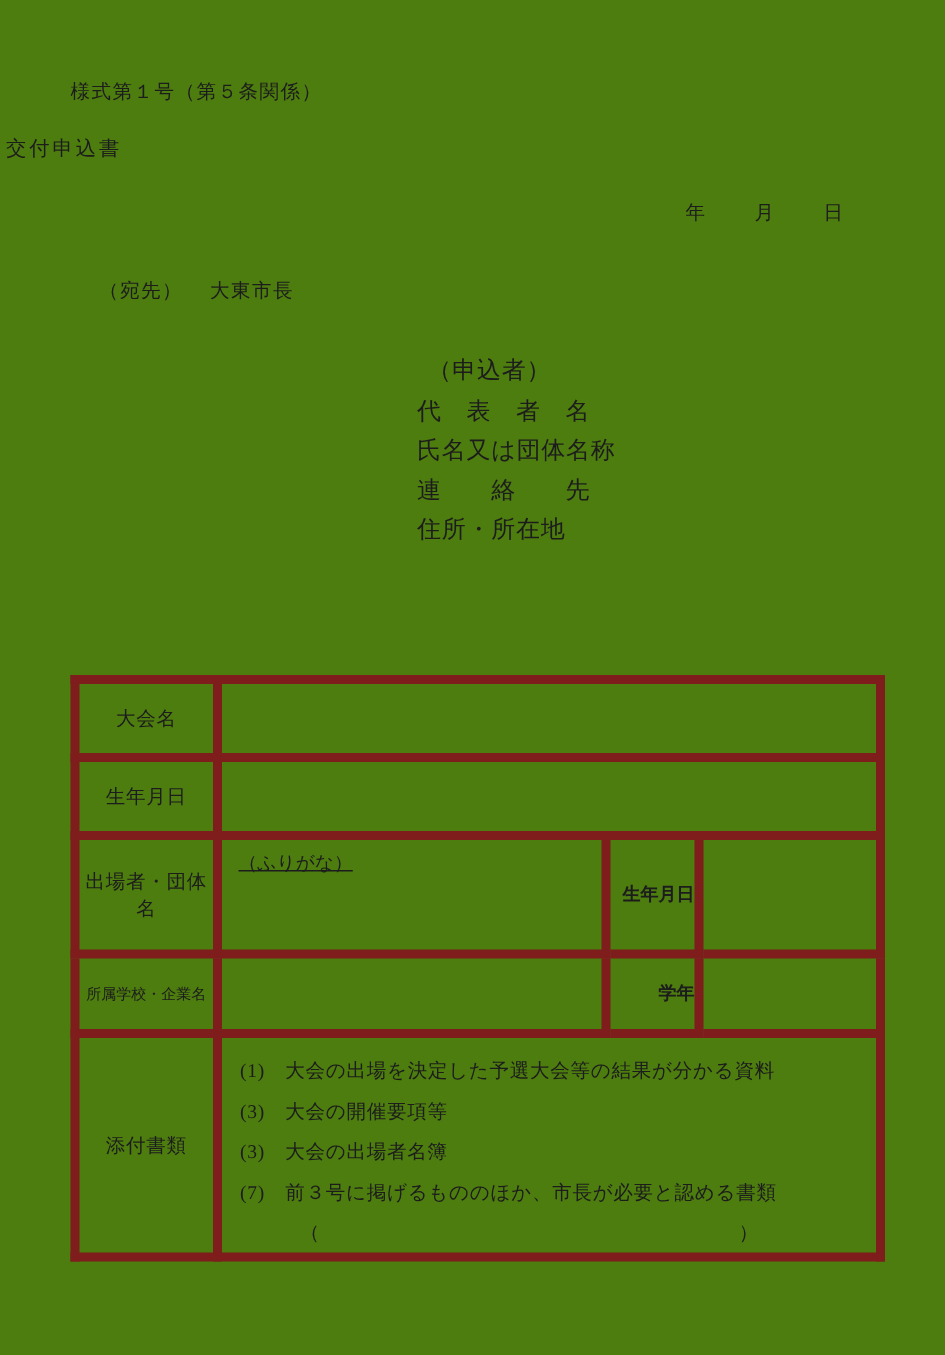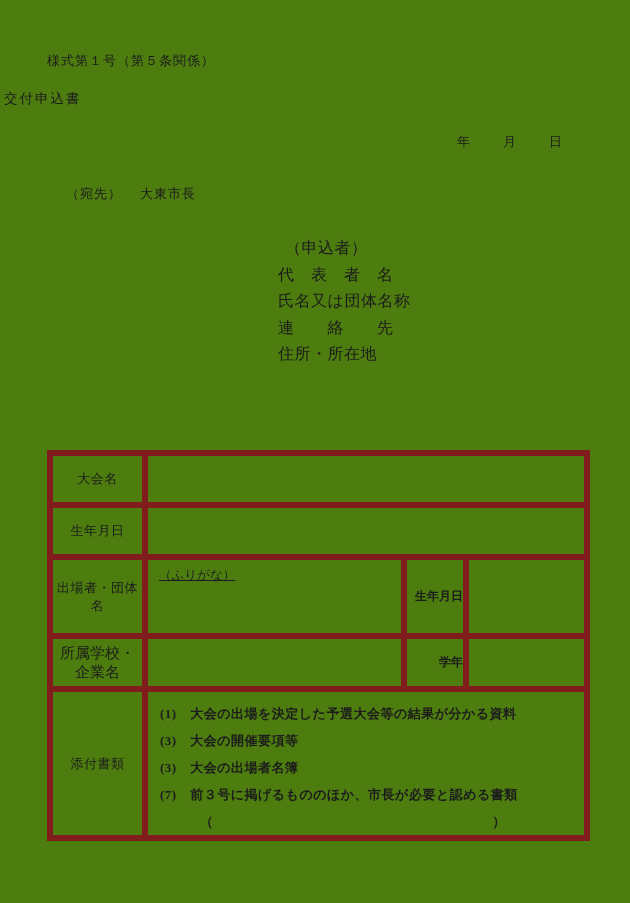--- a/index.html
+++ b/index.html
@@ -49,31 +49,31 @@
   }
   .form-table td{
     border:6px solid #7f1d1d;
     padding:0;vertical-align:middle;
   }
   .col-label{width:95px;}
   .col-main{width:259px;}
   .col-sub{width:62px;}
   .col-right{width:121px;}
   td.label-cell{text-align:center;}
-  td.small-label{font-size:15px;letter-spacing:0;}
+  td.small-label{font-size:10px;letter-spacing:0;}
   td.sub-label{text-align:right;font-size:12px;letter-spacing:0;font-weight:bold;}
   .row-event td{height:46px;}
   .row-category td{height:46px;}
   .row-participant td{height:73px;}
   .row-school td{height:47px;}
   .row-attachments td{height:137px;}
   .furigana-cell{vertical-align:top !important;text-decoration:underline;}
   .furigana{padding:7px 0 0 11px;font-size:12.5px;letter-spacing:0;}
   .attach-content{vertical-align:top !important;}
-  .attach-list{padding:8px 6px 0 12px;line-height:27px;font-weight:bold;}
+  .attach-list{padding:8px 6px 0 12px;line-height:27px;}
   .paren-line{
     display:flex;justify-content:space-between;
     margin-left:40px;width:306px;line-height:27px;
   }
 </style>
 </head>
 <body>
 
 <div class="page">
 

